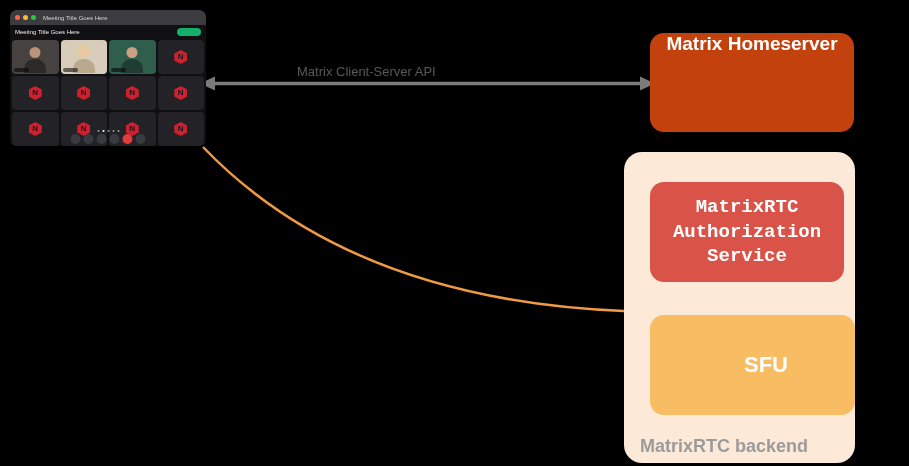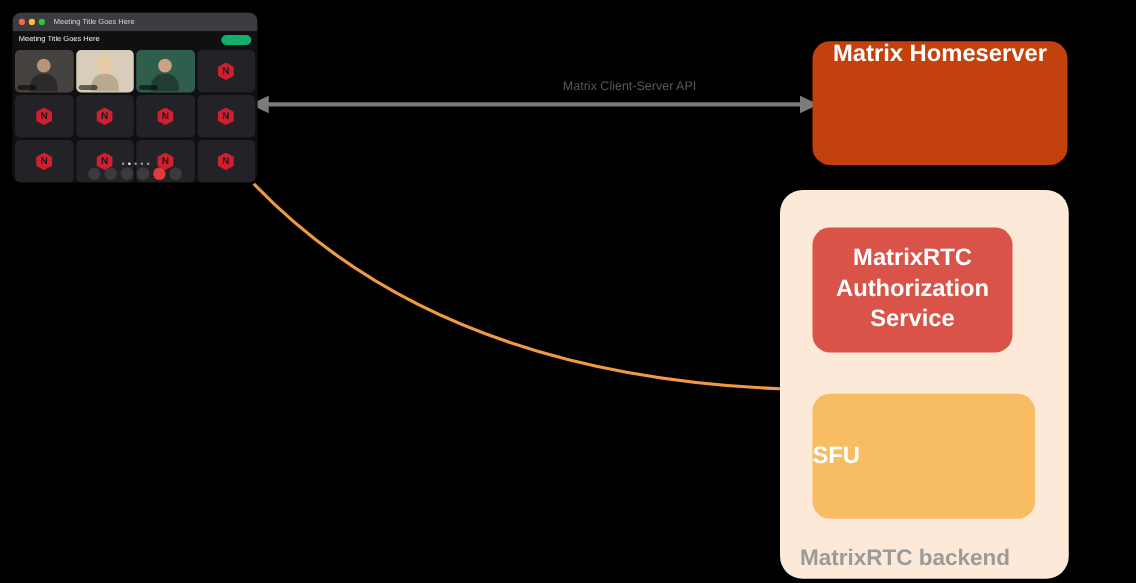--- a/index.html
+++ b/index.html
@@ -13,35 +13,35 @@
   .homeserver{
     position:absolute;left:650px;top:33px;width:204px;height:99px;z-index:2;
     background:#c2410c;border-radius:14px;display:flex;align-items:flex-start;justify-content:center;
     color:#fff;font-weight:bold;font-size:19px;text-align:center;
   }
   .backend{
     position:absolute;left:624px;top:152px;width:231px;height:311px;z-index:2;
     background:#fce9d7;border-radius:18px;
   }
   .auth{
-    position:absolute;left:26px;top:30px;width:160px;height:100px;
+    position:absolute;left:26px;top:30px;width:194px;height:100px;
     background:#d95349;border-radius:14px;display:flex;align-items:center;justify-content:center;
-    color:#fff;font-weight:bold;font-size:19px;line-height:1.3;text-align:center;padding:0 10px;box-sizing:border-box;
+    color:#fff;font-weight:bold;font-size:19px;line-height:1.3;text-align:center;padding:0 10px;box-sizing:border-box;font-family:Liberation Mono, monospace;
   }
   .sfu{
     position:absolute;left:26px;top:163px;width:178px;height:100px;
-    background:#f8bc63;border-radius:14px;display:flex;align-items:center;justify-content:flex-start;
-    color:#fff;font-weight:bold;font-size:19px;text-align:center;
+    background:#f8bc63;border-radius:14px;display:flex;align-items:center;justify-content:center;
+    color:#fff;font-weight:bold;font-size:22px;text-align:center;padding-left:27px;
   }
   .backend-label{
     position:absolute;left:16px;bottom:6px;color:#9b9b9b;font-weight:bold;font-size:18px;
   }
   .api-label{
     position:absolute;left:297px;top:64px;width:260px;z-index:2;
-    text-align:right;color:#585858;font-size:10px;
+    text-align:left;color:#585858;font-size:13px;
   }
 
   
   .window{
     position:absolute;left:10px;top:10px;width:196px;height:136px;z-index:2;
     background:#151518;border-radius:7px;overflow:hidden;
   }
   .titlebar{height:15px;background:#3b3b40;display:flex;align-items:center;padding:0 5px;gap:3px;}
   .tl{width:5px;height:5px;border-radius:50%;display:inline-block;flex:0 0 auto;}
   .tl.red{background:#ff5f57;}

